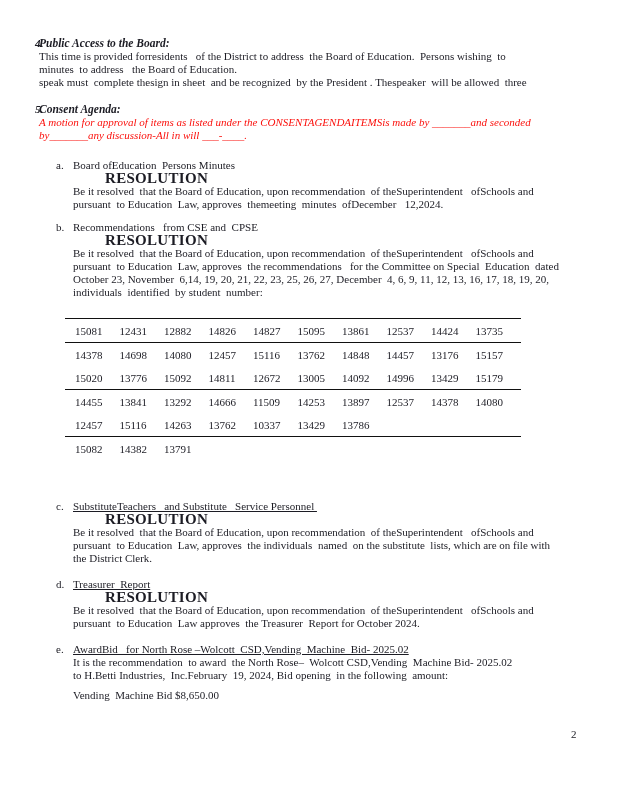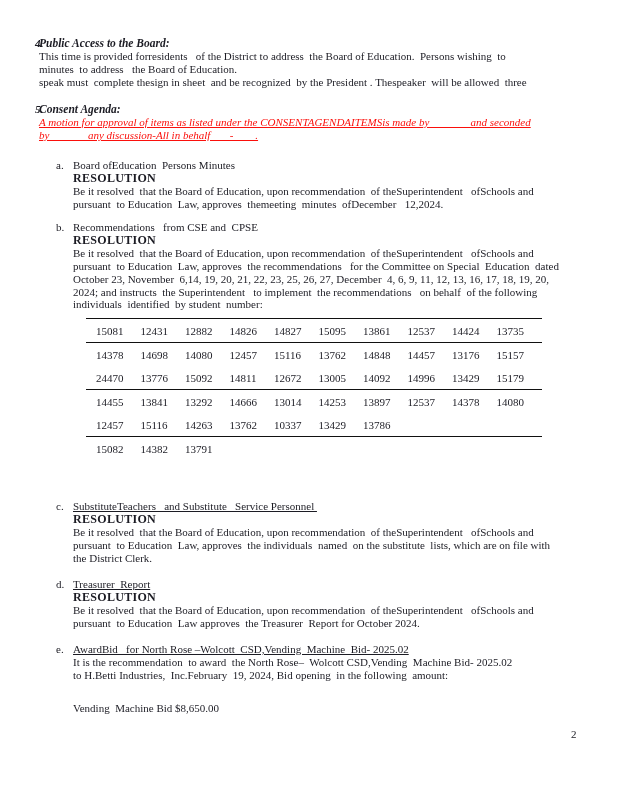--- a/index.html
+++ b/index.html
@@ -9,25 +9,25 @@
     color:#1c1c24;font-size:11px;
   }
   .sec,.sub{position:absolute;left:0;right:0;}
   .num{position:absolute;left:35px;top:0;font-weight:bold;font-style:italic;line-height:13px;}
   .letter{position:absolute;left:56px;top:0;line-height:12.9px;}
   .sec-content{margin-left:39px;}
   .sub-content{margin-left:73px;}
   .ln{white-space:pre;line-height:13px;}
   .sub .ln{line-height:12.9px;}
   .sec-title{font-weight:bold;font-style:italic;font-size:11.5px;}
-  .res{font-weight:bold;font-size:12px;letter-spacing:0.3px;}
+  .res{font-weight:bold;font-size:15px;letter-spacing:0.3px;margin-left:32px;}
   .u{text-decoration:underline;}
-  .red-ln{color:#fb100c;font-style:italic;text-decoration:underline;}
-  .amount{margin-top:20px;font-family:Liberation Serif, serif;}
-  .stu-table{position:absolute;left:65px;top:318px;width:456px;margin-left:21px;}
+  .red-ln{color:#fb100c;font-style:italic;}
+  .amount{margin-top:7px;font-family:Liberation Serif, serif;}
+  .stu-table{position:absolute;left:65px;top:318px;width:456px;}
   .tline{border-top:1px solid #111;}
   .trow{display:grid;grid-template-columns:repeat(10,44.5px);height:23px;align-items:center;padding-left:10px;}
   .iep-label{height:21px;line-height:21px;padding-left:8px;white-space:pre;}
   .tcell{white-space:pre;}
   .pageno{position:absolute;left:571px;top:728px;line-height:13px;}
 </style>
 </head>
 <body>
 
 <div class="page">
@@ -40,21 +40,21 @@
       <div class="ln">minutes  to address   the Board of Education.</div>
       <div class="ln">speak must  complete thesign in sheet  and be recognized  by the President . Thespeaker  will be allowed  three</div>
     </div>
   </section>
 
   <section class="sec" style="top:103px">
     <div class="num">5.</div>
     <div class="sec-content">
       <div class="ln sec-title">Consent Agenda:</div>
       <div class="ln red-ln">A motion for approval of items as listed under the CONSENTAGENDAITEMSis made by _______and seconded</div>
-      <div class="ln red-ln">by_______any discussion-All in behalf ___-____.</div>
+      <div class="ln red-ln">by_______any discussion-All in will ___-____.</div>
     </div>
   </section>
 
   <section class="sub" style="top:159px">
     <div class="letter">a.</div>
     <div class="sub-content">
       <div class="ln">Board ofEducation  Persons Minutes</div>
       <div class="ln res">RESOLUTION</div>
       <div class="ln">Be it resolved  that the Board of Education, upon recommendation  of theSuperintendent   ofSchools and</div>
       <div class="ln">pursuant  to Education  Law, approves  themeeting  minutes  ofDecember   12,2024.</div>
@@ -62,21 +62,20 @@
   </section>
 
   <section class="sub" style="top:221px">
     <div class="letter">b.</div>
     <div class="sub-content">
       <div class="ln">Recommendations   from CSE and  CPSE</div>
       <div class="ln res">RESOLUTION</div>
       <div class="ln">Be it resolved  that the Board of Education, upon recommendation  of theSuperintendent   ofSchools and</div>
       <div class="ln">pursuant  to Education  Law, approves  the recommendations   for the Committee on Special  Education  dated</div>
       <div class="ln">October 23, November  6,14, 19, 20, 21, 22, 23, 25, 26, 27, December  4, 6, 9, 11, 12, 13, 16, 17, 18, 19, 20,</div>
-      <div class="ln">2024; and instructs  the Superintendent   to implement  the recommendations   on behalf  of the following</div>
       <div class="ln">individuals  identified  by student  number:</div>
     </div>
   </section>
 
   <div class="stu-table">
     <div class="tline"></div>
     <div class="trow">
         <span class="tcell">15081</span>
         <span class="tcell">12431</span>
         <span class="tcell">12882</span>
@@ -95,38 +94,38 @@
         <span class="tcell">14080</span>
         <span class="tcell">12457</span>
         <span class="tcell">15116</span>
         <span class="tcell">13762</span>
         <span class="tcell">14848</span>
         <span class="tcell">14457</span>
         <span class="tcell">13176</span>
         <span class="tcell">15157</span>
       </div>
     <div class="trow">
-        <span class="tcell">24470</span>
+        <span class="tcell">15020</span>
         <span class="tcell">13776</span>
         <span class="tcell">15092</span>
         <span class="tcell">14811</span>
         <span class="tcell">12672</span>
         <span class="tcell">13005</span>
         <span class="tcell">14092</span>
         <span class="tcell">14996</span>
         <span class="tcell">13429</span>
         <span class="tcell">15179</span>
       </div>
     <div class="tline"></div>
     <div class="trow">
         <span class="tcell">14455</span>
         <span class="tcell">13841</span>
         <span class="tcell">13292</span>
         <span class="tcell">14666</span>
-        <span class="tcell">13014</span>
+        <span class="tcell">11509</span>
         <span class="tcell">14253</span>
         <span class="tcell">13897</span>
         <span class="tcell">12537</span>
         <span class="tcell">14378</span>
         <span class="tcell">14080</span>
       </div>
     <div class="trow">
         <span class="tcell">12457</span>
         <span class="tcell">15116</span>
         <span class="tcell">14263</span>

